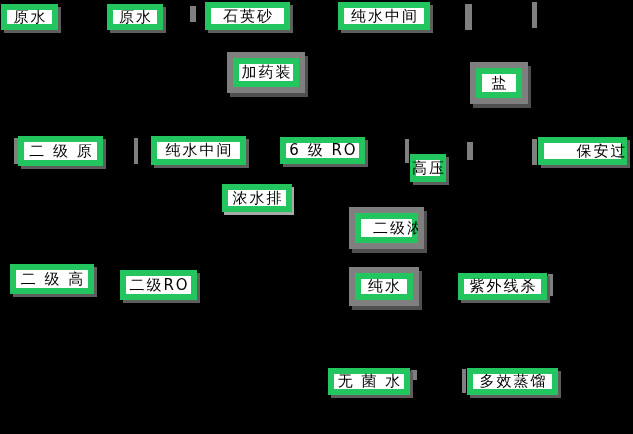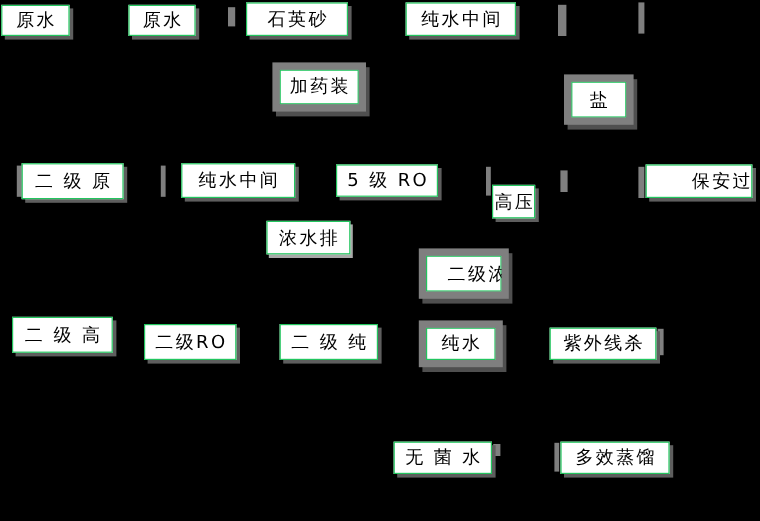--- a/index.html
+++ b/index.html
@@ -14,21 +14,21 @@
   #canvas {
     position: relative;
     width: 633px;
     height: 434px;
     background: #000000;
   }
   .node {
     position: absolute;
     box-sizing: border-box;
     background: #ffffff;
-    border: 1px solid #22c55e;
+    border: 6px solid #22c55e;
     color: #000000;
     display: flex;
     align-items: center;
     justify-content: center;
     font-size: 15px;
     letter-spacing: 2px;
     padding-left: 2px;
     white-space: nowrap;
     line-height: 1;
     cursor: default;
@@ -66,25 +66,24 @@
     <div class="stub" style="left: 411px; top: 370px; width: 6px; height: 10px;"></div>
     <div class="stub" style="left: 462px; top: 369px; width: 4px; height: 24px;"></div>
     <div class="node shadow" style="left: 1px; top: 4px; width: 57px; height: 26px;">原水</div>
     <div class="node shadow" style="left: 107px; top: 4px; width: 56px; height: 26px;">原水</div>
     <div class="node shadow" style="left: 205px; top: 2px; width: 85px; height: 28px;">石英砂</div>
     <div class="node shadow" style="left: 338px; top: 2px; width: 92px; height: 28px;">纯水中间</div>
     <div class="node selected" style="left: 233px; top: 58px; width: 66px; height: 29px;">加药装</div>
     <div class="node selected" style="left: 476px; top: 68px; width: 46px; height: 30px;">盐</div>
     <div class="node shadow" style="left: 18px; top: 136px; width: 85px; height: 30px;">二 级 原</div>
     <div class="node shadow" style="left: 138px; top: 136px; width: 95px; height: 29px; margin-left: 13px;">纯水中间</div>
-    <div class="node shadow" style="left: 280px; top: 137px; width: 85px; height: 27px;">5 级 RO</div>
+    <div class="node shadow" style="left: 280px; top: 137px; width: 85px; height: 27px;">6 级 RO</div>
     <div class="node shadow" style="left: 410px; top: 137px; width: 36px; height: 28px; margin-top: 17px;">高压</div>
     <div class="node shadow" style="left: 538px; top: 137px; width: 89px; height: 28px; padding-left: 39px;">保安过</div>
     <div class="node shadow-light" style="left: 222px; top: 184px; width: 70px; height: 28px;">浓水排</div>
     <div class="node selected" style="left: 355px; top: 213px; width: 63px; height: 30px; padding-left: 24px;">二级浓</div>
     <div class="node shadow" style="left: 10px; top: 264px; width: 84px; height: 30px;">二 级 高</div>
     <div class="node shadow" style="left: 120px; top: 270px; width: 77px; height: 30px;">二级RO</div>
-    <div class="node shadow" style="left: 233px; top: 270px; width: 82px; height: 30px;">二 级 纯</div>
     <div class="node selected" style="left: 355px; top: 273px; width: 58px; height: 27px;">纯水</div>
     <div class="node shadow" style="left: 458px; top: 273px; width: 89px; height: 27px;">紫外线杀</div>
     <div class="node shadow" style="left: 328px; top: 368px; width: 82px; height: 27px;">无 菌 水</div>
     <div class="node shadow" style="left: 467px; top: 368px; width: 91px; height: 27px;">多效蒸馏</div>
   </div>
 
 </body></html>

